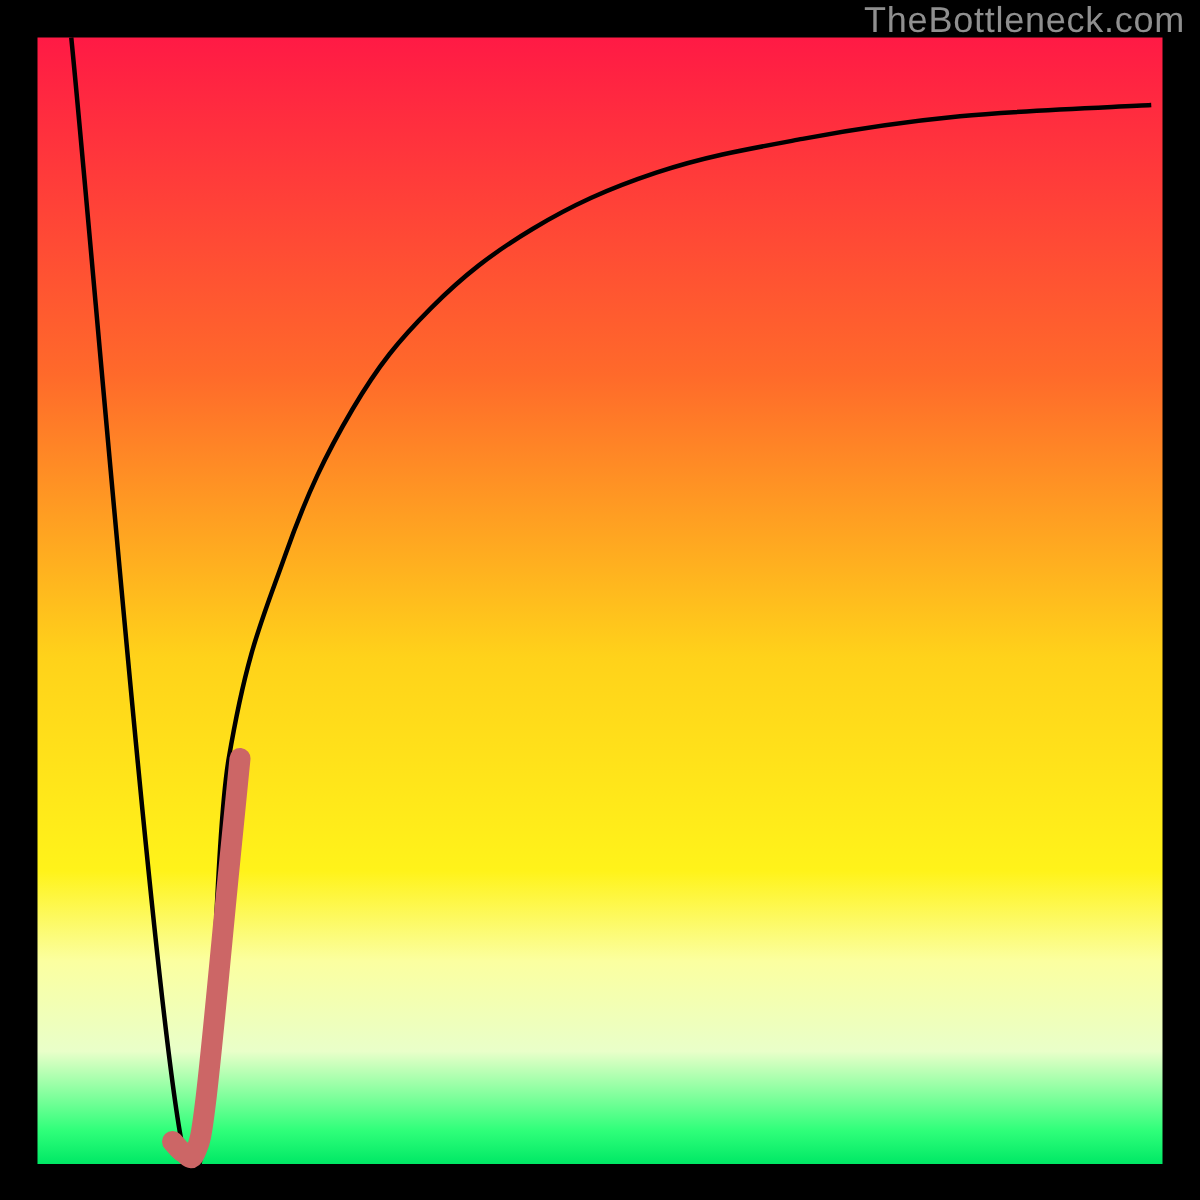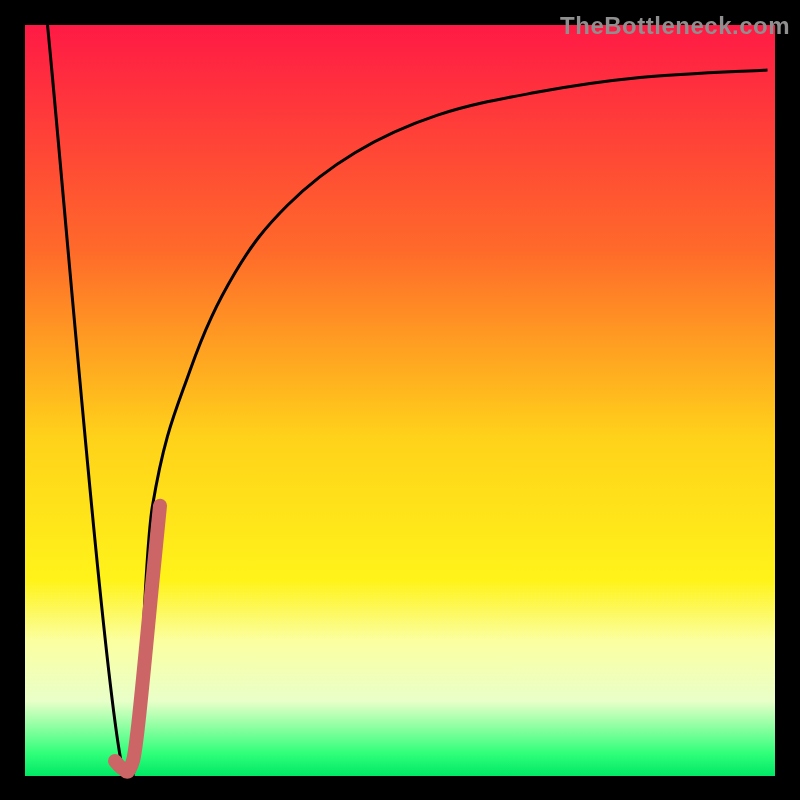--- a/index.html
+++ b/index.html
@@ -24,22 +24,21 @@
     top: 0;
   }
   .watermark {
     position: absolute;
     top: 0px;
     right: 10px;
     font-family: Arial, Helvetica, sans-serif;
     font-size: 24px;
     letter-spacing: 0.5px;
     color: #8f8f8f;
-    font-weight: 700;
-    margin-top: 12px;
+    font-weight: 400;
   }
 </style>
 </head>
 <body>
 
 <div class="frame">
   <svg width="800" height="800" viewBox="0 0 800 800">
     <defs>
       <linearGradient id="bg-grad" x1="0" y1="0" x2="0" y2="1">
           <stop offset="0%" stop-color="#ff1a45"></stop>

